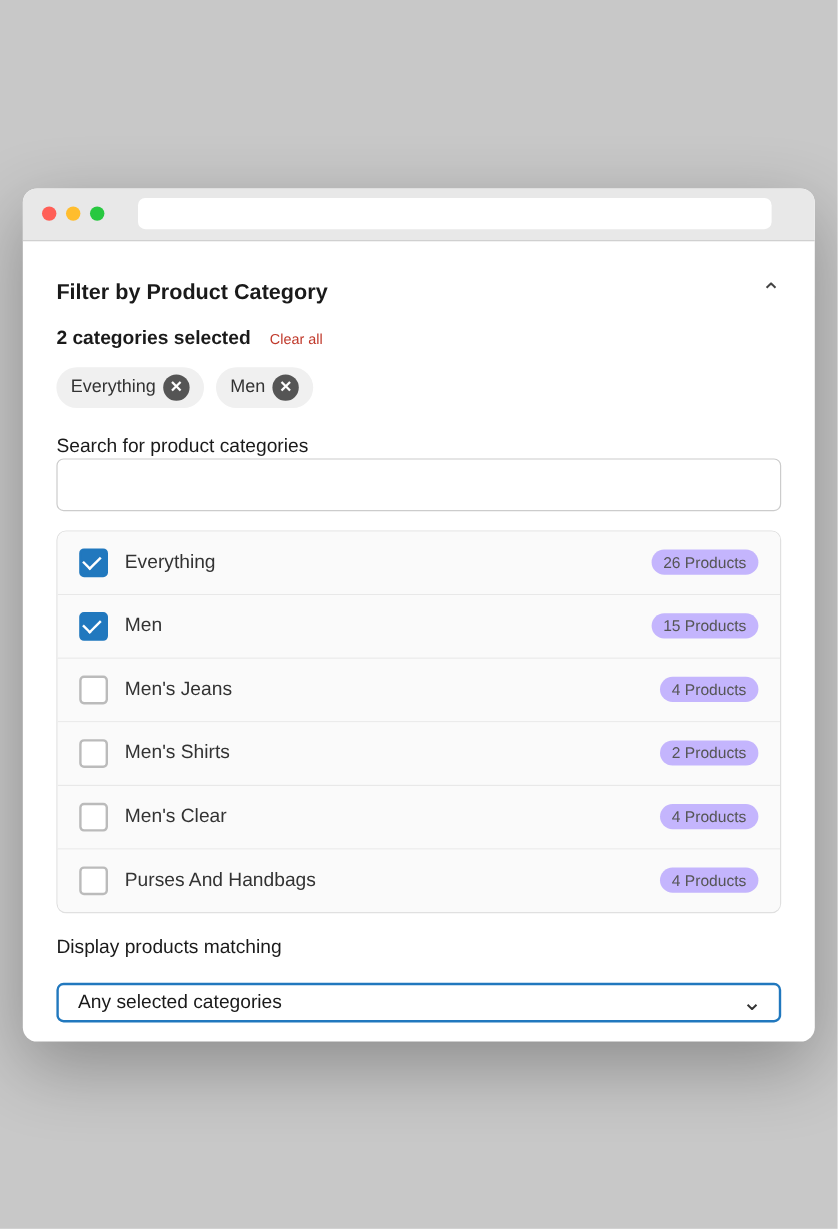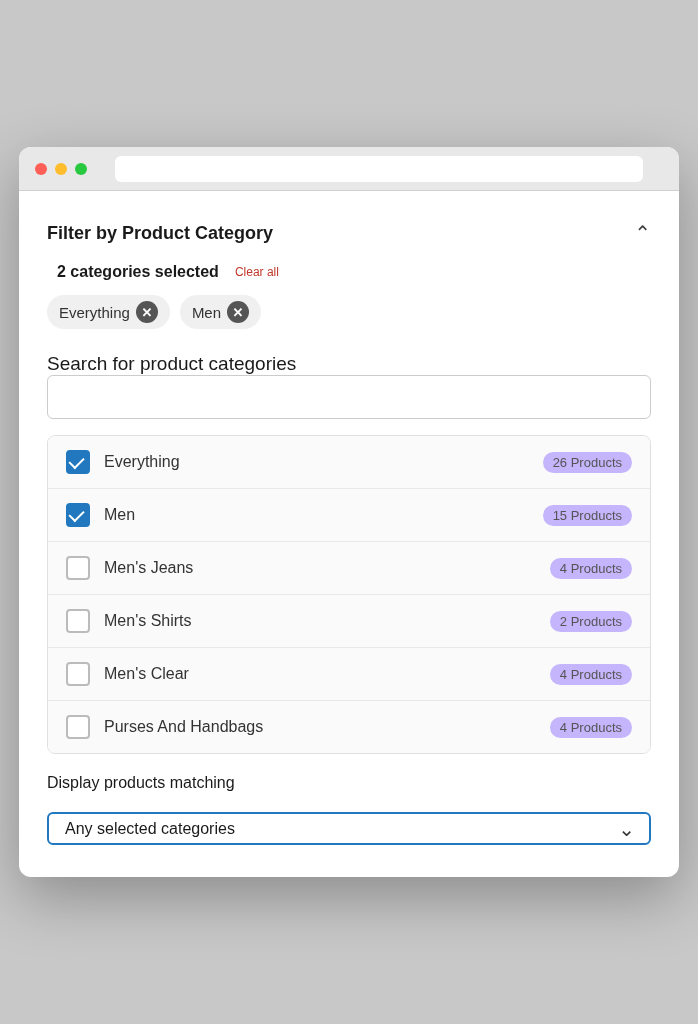--- a/index.html
+++ b/index.html
@@ -43,21 +43,21 @@
 
     .address-bar {
       flex: 1;
       background: #ffffff;
       border-radius: 6px;
       height: 26px;
       margin: 0 20px;
     }
 
     .content {
-      padding: 30px 28px 32px;
+      padding: 30px 28px 16px;
     }
 
     .filter-header {
       display: flex;
       justify-content: space-between;
       align-items: center;
       margin-bottom: 18px;
     }
 
     .filter-title {
@@ -76,21 +76,20 @@
       display: flex;
       align-items: center;
       gap: 16px;
       margin-bottom: 14px;
     }
 
     .selected-count {
       font-size: 16px;
       font-weight: 700;
       color: #1a1a1a;
-      margin-left: 10px;
     }
 
     .clear-all-btn {
       font-size: 12px;
       font-weight: 500;
       color: #c0392b;
       background: none;
       border: none;
       cursor: pointer;
       text-decoration: none;
@@ -123,21 +122,21 @@
       display: flex;
       align-items: center;
       justify-content: center;
       color: white;
       font-size: 13px;
       font-weight: bold;
       cursor: pointer;
     }
 
     .search-label {
-      font-size: 19px;
+      font-size: 16px;
       color: #1a1a1a;
       display: block;
     }
 
     .search-input {
       width: 100%;
       height: 44px;
       border: 1.5px solid #cccccc;
       border-radius: 6px;
       padding: 0 14px;

